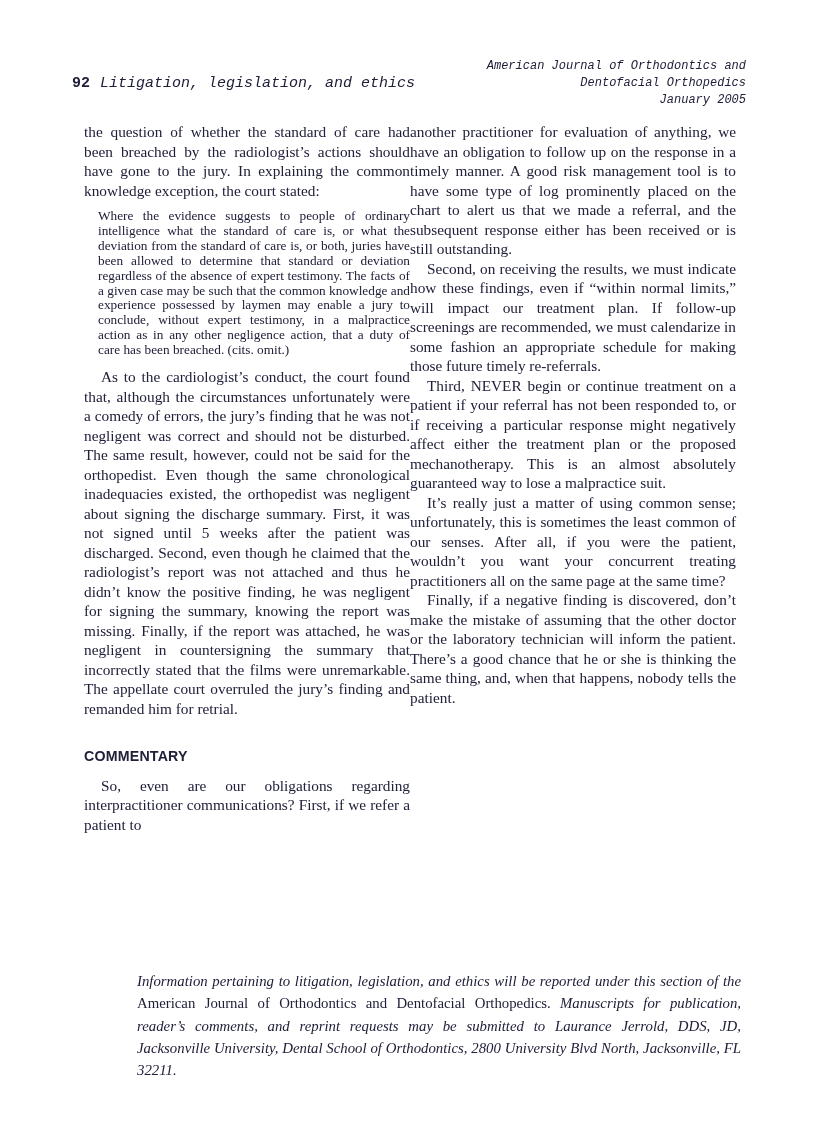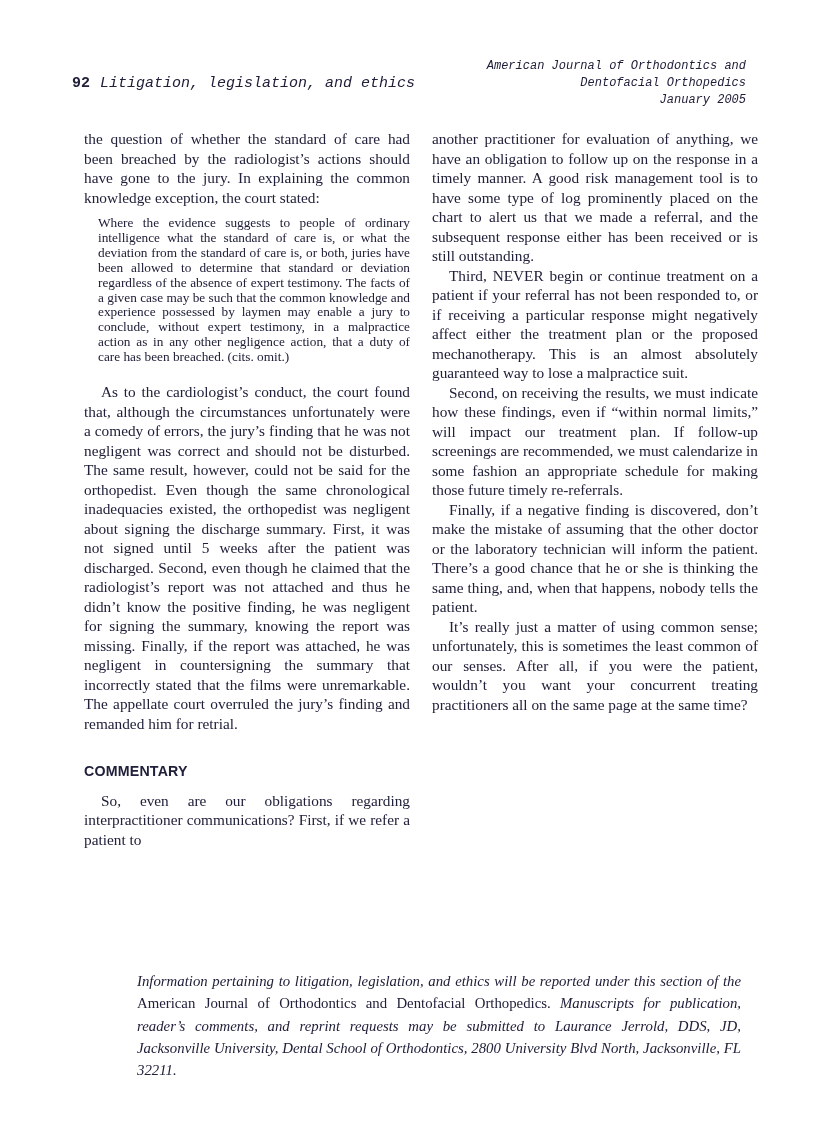--- a/index.html
+++ b/index.html
@@ -30,37 +30,36 @@
   .head-right {
     text-align: right;
     font-style: italic;
     font-size: 12px;
     line-height: 17px;
   }
 
   
   .columns {
     position: absolute;
-    top: 129px;
+    top: 122px;
     left: 84px;
     width: 674px;
     display: flex;
-    gap: 22px;
   }
   .col {
     width: 326px;
     font-size: 15.3px;
     line-height: 19.5px;
     text-align: justify;
   }
   .col p { margin: 0; }
   .col p.indent { text-indent: 17px; }
 
   blockquote.case-quote {
-    margin: 9px 0 17px 14px;
+    margin: 9px 0 9px 14px;
     padding: 0;
     font-size: 13.3px;
     line-height: 14.9px;
     text-align: justify;
   }
 
   h2.commentary {
     font-family: "Liberation Sans", "DejaVu Sans", sans-serif;
     font-weight: bold;
     font-size: 14.2px;
@@ -98,22 +97,22 @@
 <div class="columns">
   <div class="col">
     <p>the question of whether the standard of care had been breached by the radiologist’s actions should have gone to the jury. In explaining the common knowledge exception, the court stated:</p>
     <blockquote class="case-quote">Where the evidence suggests to people of ordinary intelligence what the standard of care is, or what the deviation from the standard of care is, or both, juries have been allowed to determine that standard or deviation regardless of the absence of expert testimony. The facts of a given case may be such that the common knowledge and experience possessed by laymen may enable a jury to conclude, without expert testimony, in a malpractice action as in any other negligence action, that a duty of care has been breached. (cits. omit.)</blockquote>
     <p class="indent">As to the cardiologist’s conduct, the court found that, although the circumstances unfortunately were a comedy of errors, the jury’s finding that he was not negligent was correct and should not be disturbed. The same result, however, could not be said for the orthopedist. Even though the same chronological inadequacies existed, the orthopedist was negligent about signing the discharge summary. First, it was not signed until 5 weeks after the patient was discharged. Second, even though he claimed that the radiologist’s report was not attached and thus he didn’t know the positive finding, he was negligent for signing the summary, knowing the report was missing. Finally, if the report was attached, he was negligent in countersigning the summary that incorrectly stated that the films were unremarkable. The appellate court overruled the jury’s finding and remanded him for retrial.</p>
     <h2 class="commentary">COMMENTARY</h2>
     <p class="indent">So, even are our obligations regarding interpractitioner communications? First, if we refer a patient to</p>
   </div>
   <div class="col">
     <p>another practitioner for evaluation of anything, we have an obligation to follow up on the response in a timely manner. A good risk management tool is to have some type of log prominently placed on the chart to alert us that we made a referral, and the subsequent response either has been received or is still outstanding.</p>
+    <p class="indent">Second, on receiving the results, we must indicate how these findings, even if “within normal limits,” will impact our treatment plan. If follow-up screenings are recommended, we must calendarize in some fashion an appropriate schedule for making those future timely re-referrals.</p>
     <p class="indent">Third, NEVER begin or continue treatment on a patient if your referral has not been responded to, or if receiving a particular response might negatively affect either the treatment plan or the proposed mechanotherapy. This is an almost absolutely guaranteed way to lose a malpractice suit.</p>
-    <p class="indent">Second, on receiving the results, we must indicate how these findings, even if “within normal limits,” will impact our treatment plan. If follow-up screenings are recommended, we must calendarize in some fashion an appropriate schedule for making those future timely re-referrals.</p>
+    <p class="indent">It’s really just a matter of using common sense; unfortunately, this is sometimes the least common of our senses. After all, if you were the patient, wouldn’t you want your concurrent treating practitioners all on the same page at the same time?</p>
     <p class="indent">Finally, if a negative finding is discovered, don’t make the mistake of assuming that the other doctor or the laboratory technician will inform the patient. There’s a good chance that he or she is thinking the same thing, and, when that happens, nobody tells the patient.</p>
-    <p class="indent">It’s really just a matter of using common sense; unfortunately, this is sometimes the least common of our senses. After all, if you were the patient, wouldn’t you want your concurrent treating practitioners all on the same page at the same time?</p>
   </div>
 </div>
 
 <div class="footer-note">
   <span class="it">Information pertaining to litigation, legislation, and ethics will be reported under this section of the </span><span class="rm">American Journal of Orthodontics and Dentofacial Orthopedics. </span><span class="it">Manuscripts for publication, reader’s comments, and reprint requests may be submitted to Laurance Jerrold, DDS, JD, Jacksonville University, Dental School of Orthodontics, 2800 University Blvd North, Jacksonville, FL 32211.</span>
 </div>
 
 </body></html>

